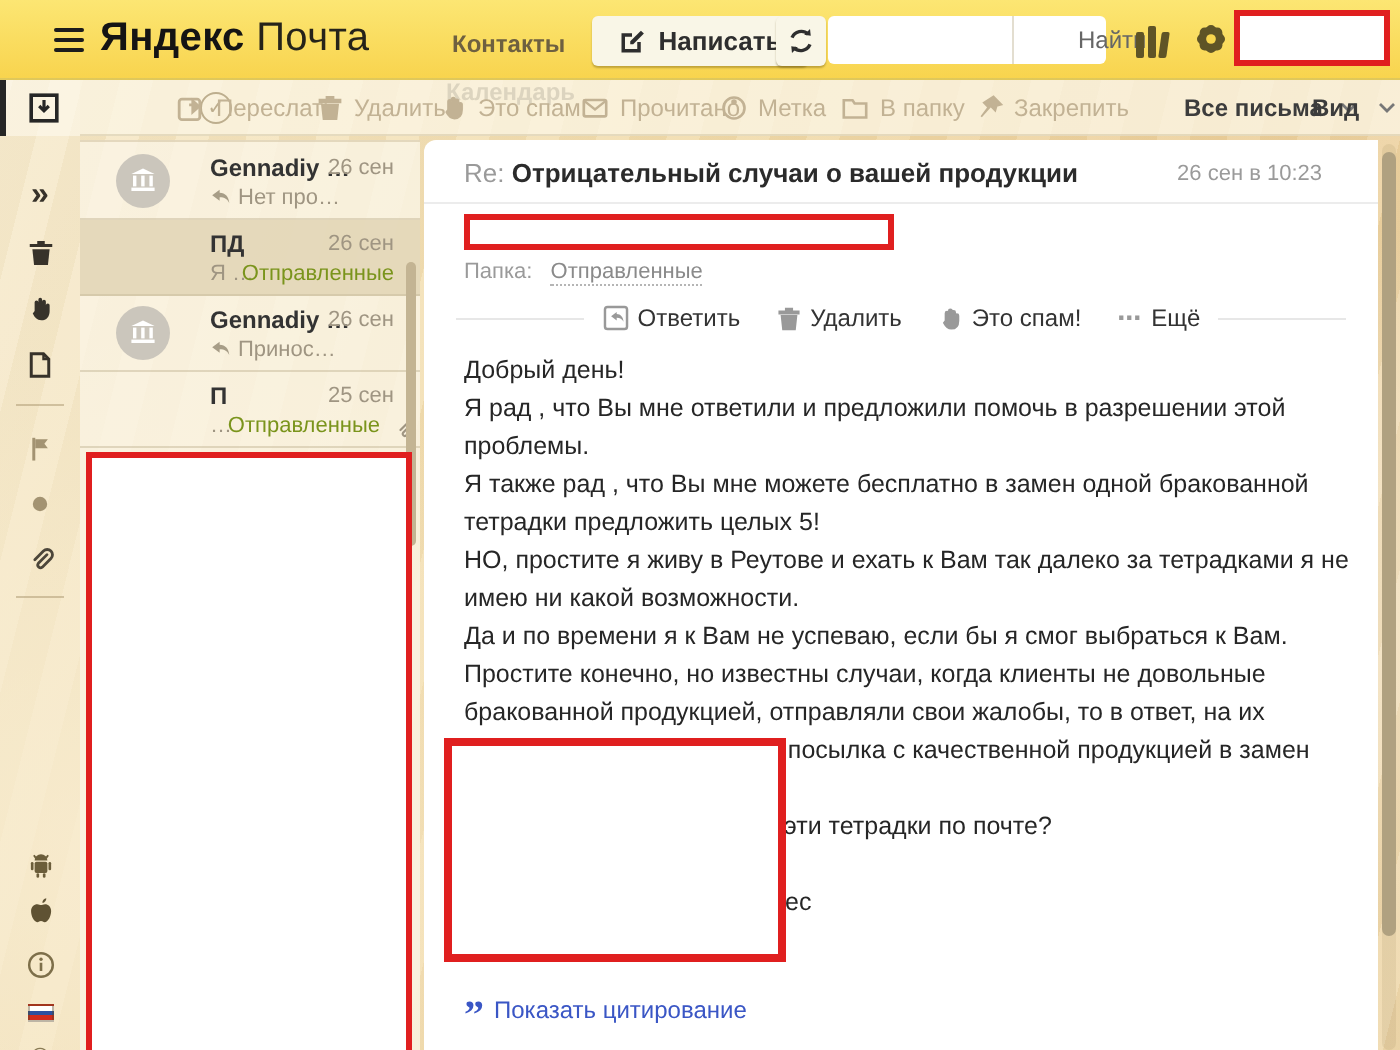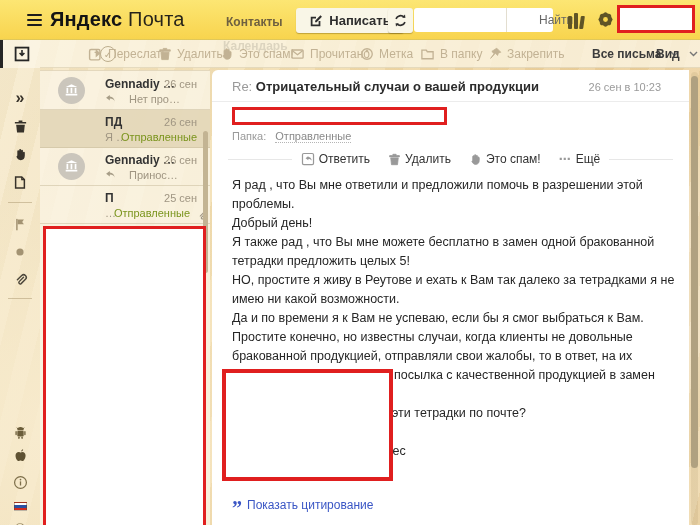--- a/index.html
+++ b/index.html
@@ -67,21 +67,21 @@
   .mi-sel{background:rgba(228,215,184,.95);}
   .avatar{position:absolute;left:18px;top:5px;width:27px;height:27px;border-radius:50%;overflow:hidden;}
   .avatar-bank{background:#cbc6bc;display:flex;align-items:center;justify-content:center;}
   .avatar-photo{background:
       radial-gradient(9px 7px at 11px 16px,#e8b62e 60%,rgba(232,182,46,0) 62%),
       radial-gradient(8px 6px at 17px 12px,#f2d370 60%,rgba(242,211,112,0) 62%),
       linear-gradient(150deg,#faf8f1 35%,#efe2b2 60%,#e3c univers 80%,#f5ecd2),
       #f6f1e2;}
   .mi-name{position:absolute;left:65px;top:5px;font-size:12px;font-weight:bold;color:#333;}
   .mi-date{position:absolute;right:13px;top:6px;font-size:11px;color:#9f9582;}
-  .mi-2{position:absolute;left:65px;top:21px;font-size:11px;color:#9f9582;display:flex;align-items:center;gap:13px;}
+  .mi-2{position:absolute;left:65px;top:21px;font-size:11px;color:#9f9582;display:flex;align-items:center;gap:3px;}
   .mi-folder{position:absolute;right:13px;top:21px;font-size:11px;color:#7a941c;}
   .mi-clip{position:absolute;right:2px;top:22px;}
   .list-scroll{position:absolute;left:163px;top:60px;width:5px;height:142px;background:#c3b493;border-radius:3px;}
   
   .main{position:absolute;left:212px;top:70px;width:477px;height:455px;background:#fff;border-radius:6px 0 0 0;}
   .subject-row{position:absolute;left:0;top:0;width:477px;height:32px;border-bottom:1px solid #ececec;box-sizing:border-box;}
   .subject{position:absolute;left:20px;top:9px;font-size:13px;color:#2b2b2b;font-weight:bold;white-space:nowrap;}
   .subject .pre{color:#9a9a9a;font-weight:normal;}
   .msg-date{position:absolute;right:28px;top:11px;font-size:11px;color:#9a9a9a;}
   .folder-row{position:absolute;left:20px;top:60px;font-size:11px;color:#9a9a9a;}
@@ -404,22 +404,22 @@
         <span>Это спам!</span>
       </span>
       <span class="action">
         <span class="more-dots">⋯</span>
         <span>Ещё</span>
       </span>
       <span class="line"></span>
     </div>
 
     <div class="body-text">
+      <p>Добрый день!</p>
       <p>Я рад , что Вы мне ответили и предложили помочь в разрешении этой проблемы.</p>
-      <p>Добрый день!</p>
       <p>Я также рад , что Вы мне можете бесплатно в замен одной бракованной тетрадки предложить целых 5!</p>
       <p>НО, простите я живу в Реутове и ехать к Вам так далеко за тетрадками я не имею ни какой возможности.</p>
       <p>Да и по времени я к Вам не успеваю, если бы я смог выбраться к Вам.</p>
       <p>Простите конечно, но известны случаи, когда клиенты не довольные бракованной продукцией, отправляли свои жалобы, то в ответ, на их почтовый адрес приходила посылка с качественной продукцией в замен брака.</p>
       <p>Вы мне не можете послать эти тетрадки по почте?</p>
       <p>Это трудно Вам сделать?</p>
       <p>Если что мой почтовый адрес</p>
     </div>
 
     <div class="quote-link">

